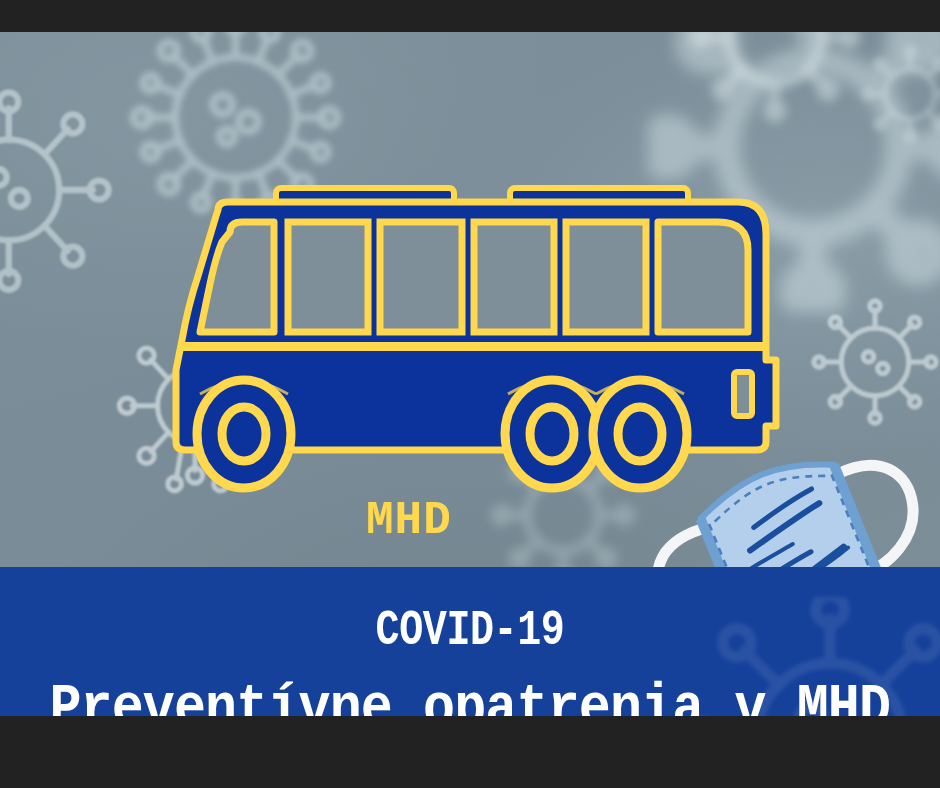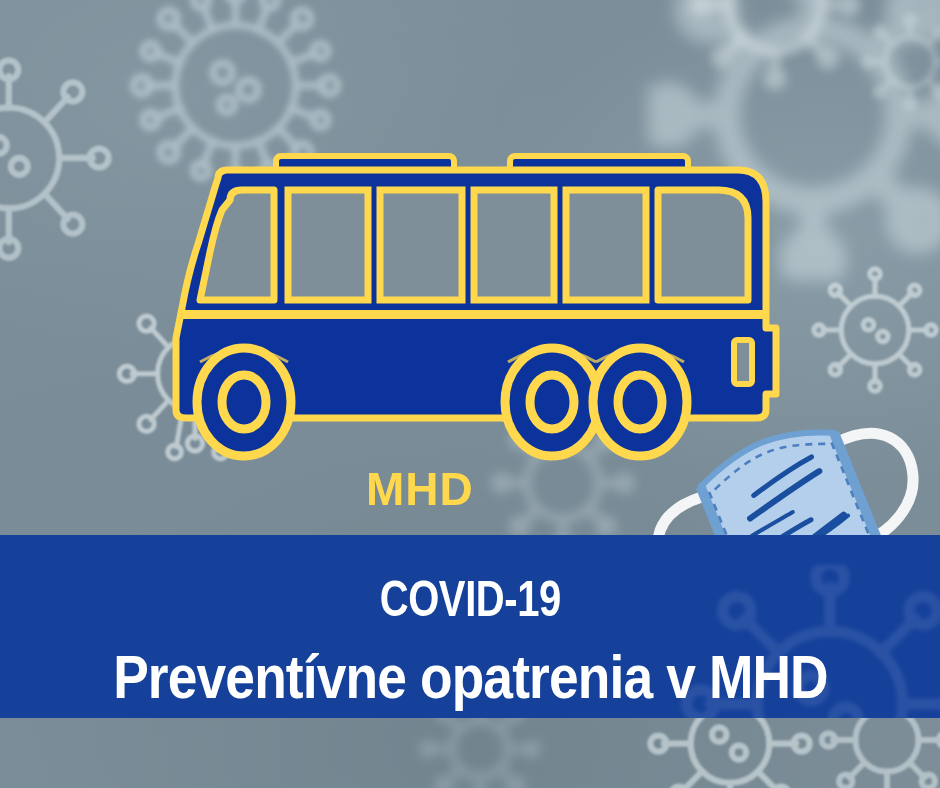--- a/index.html
+++ b/index.html
@@ -1,24 +1,25 @@
 <!DOCTYPE html>
 <html><head>
 <meta charset="utf-8">
 <title>COVID-19 MHD poster</title>
 <style>
   html,body{margin:0;padding:0;background:#222;}
   *{box-sizing:border-box;}
 
   #poster{
     position:relative;
-    width:940px;height:788px;
+    width:940px;height:684px;
     overflow:hidden;
-    font-family:Liberation Sans, sans-serif;
+    font-family:Liberation Mono, monospace;
     background:#7b8d99;
+    margin-top:32px;
   }
 
   
   .bg-base{
     position:absolute;inset:0;
     background:
       radial-gradient(ellipse 60% 50% at 18% 12%, #8496a0 0%, rgba(132,150,160,0) 70%),
       radial-gradient(ellipse 55% 45% at 88% 30%, #8a9da7 0%, rgba(138,157,167,0) 72%),
       radial-gradient(ellipse 70% 60% at 50% 95%, #72858f 0%, rgba(114,133,143,0) 70%),
       linear-gradient(165deg,#7d8f9a 0%,#798c97 45%,#7d8e98 100%);

